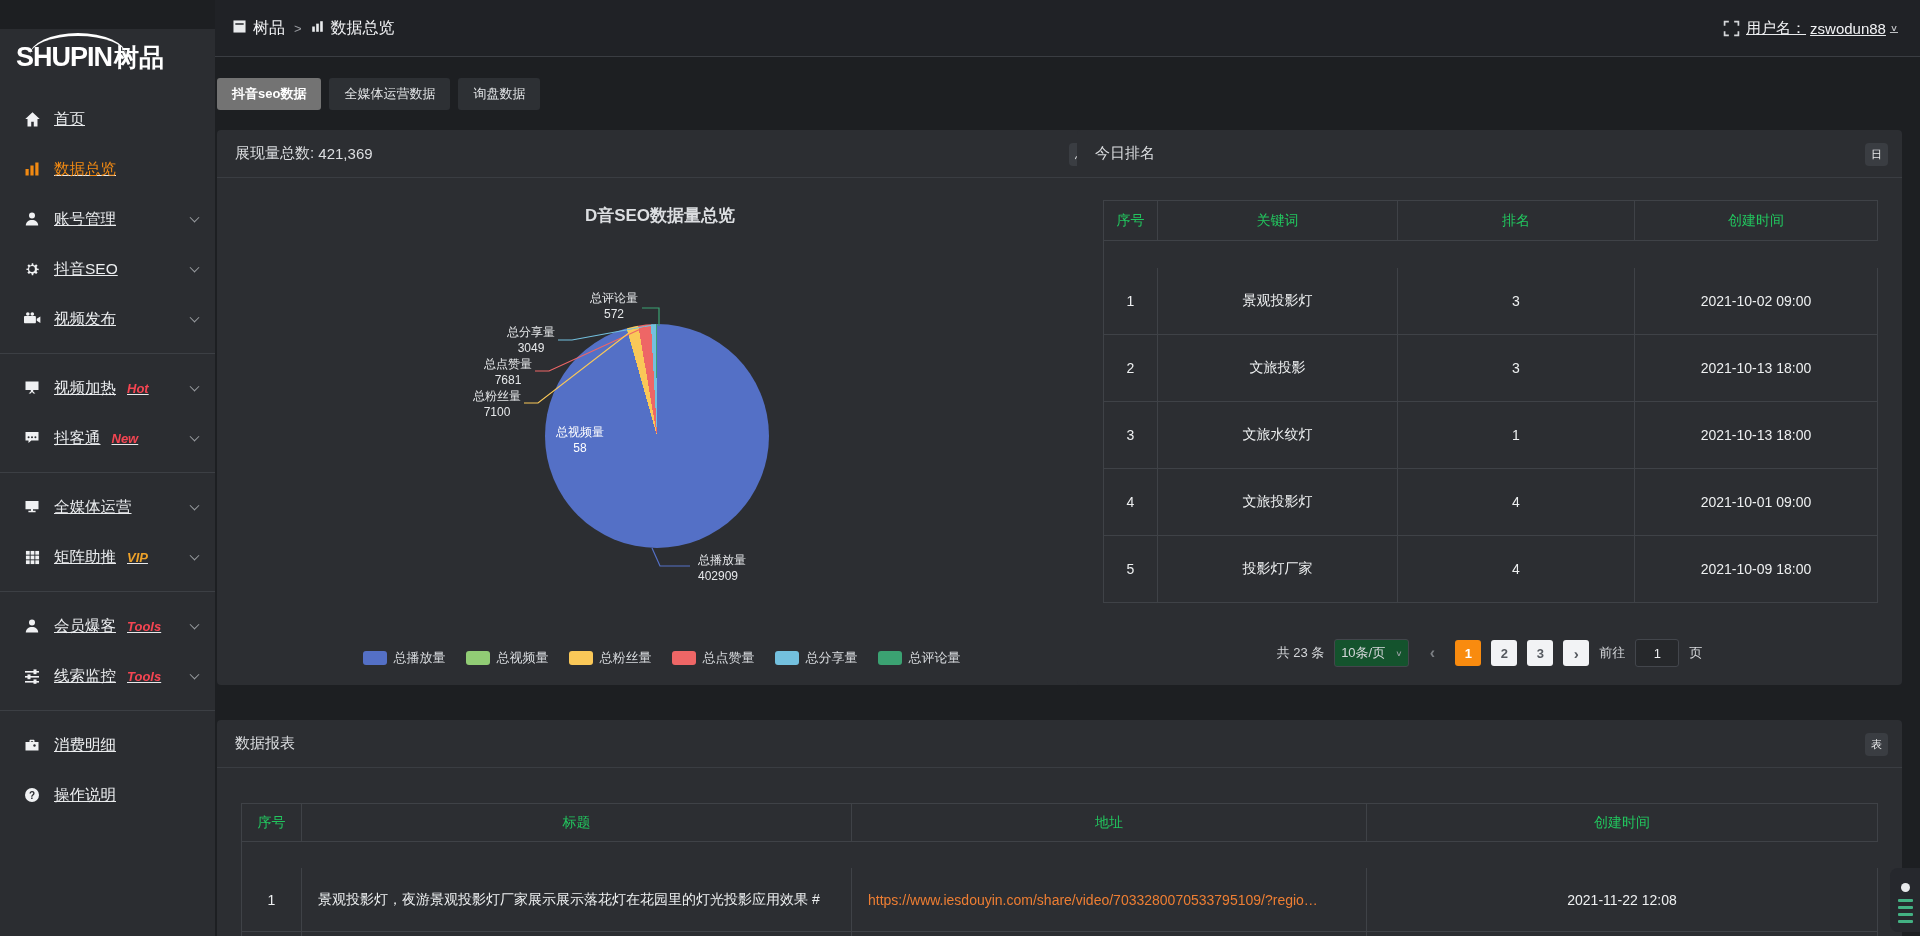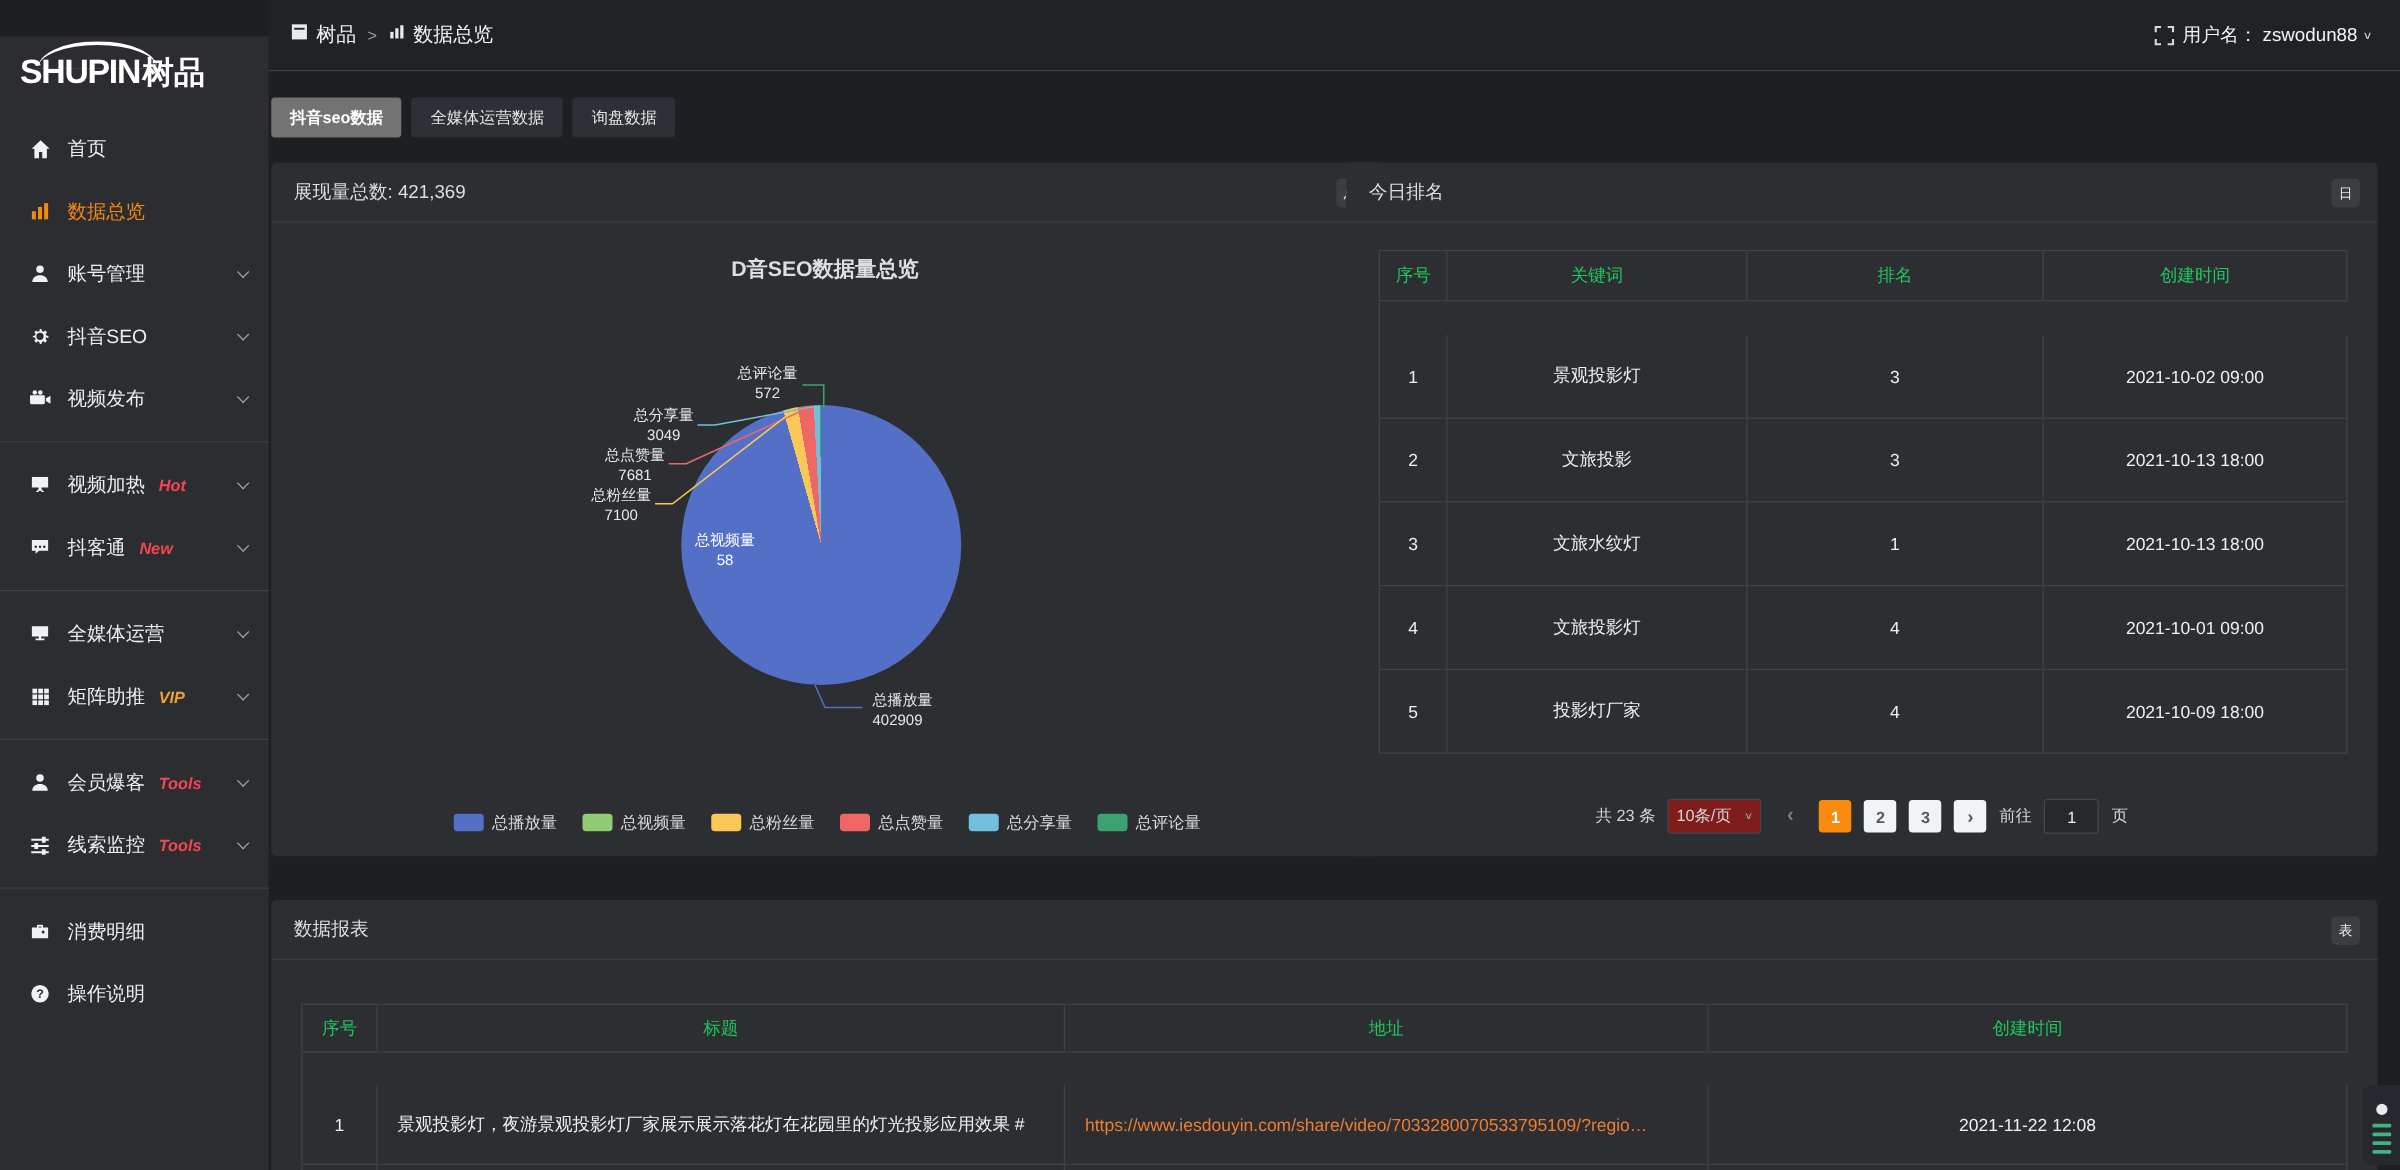--- a/index.html
+++ b/index.html
@@ -5,33 +5,33 @@
   * { margin:0; padding:0; box-sizing:border-box; }
   html,body { width:1920px; height:936px; overflow:hidden; }
   body { font-family:"Liberation Sans","DejaVu Sans",sans-serif; background:#1d1f22; color:#e8eaec; position:relative; }
 
   
   .header { position:absolute; left:215px; top:0; right:0; height:57px; background:#202226;
             border-bottom:1px solid #3a3d42; display:flex; align-items:center; }
   .breadcrumb { display:flex; align-items:center; gap:9px; margin-left:18px; font-size:16px; color:#f2f3f5; }
   .crumb { display:flex; align-items:center; gap:7px; cursor:pointer; }
   .crumb-sep { color:#9a9da2; font-size:13px; }
-  .header-right { margin-left:auto; display:flex; align-items:center; gap:6px; margin-right:22px; font-size:15px; }
+  .header-right { margin-left:auto; display:flex; align-items:center; gap:6px; margin-right:22px; font-size:15px;text-decoration:underline; }
   .fullscreen { cursor:pointer; display:flex; }
   .user { display:flex; align-items:center; gap:4px; cursor:pointer; color:#f2f3f5; }
   .user .caret { font-size:11px; color:#c7c9cc; transform:scaleY(.8); }
 
   
   .sidebar { position:absolute; left:0; top:0; width:215px; height:936px; background:#2b2d31; z-index:3;margin-top:29px; }
   .logo { height:57px; display:flex; align-items:center; padding-left:16px; position:relative; }
   .logo-en { font-size:27px; font-weight:bold; color:#fff; letter-spacing:-1px; }
   .logo-cn { font-size:25px; font-weight:bold; color:#fff; margin-left:2px; }
   .logo-arc { position:absolute; left:30px; top:4px; width:96px; height:22px;
               border-top:3px solid #fff; border-radius:50%/100% 100% 0 0; }
-  .nav { padding-top:8px; }
+  .nav { padding-top:8px;text-decoration:underline; }
   .nav-item { height:50px; display:flex; align-items:center; padding-left:23px; cursor:pointer;
               color:#eceef0; font-size:15.5px; position:relative; }
   .nav-item .nicon { width:18px; display:flex; justify-content:center; margin-right:13px; }
   .nav-item .nicon svg { fill:#f0f1f3; }
   .nav-item.active { color:#f28a12; }
   .nav-item.active .nicon svg { fill:#f28a12; }
   .nav-badge { font-style:italic; font-weight:bold; font-size:13px; margin-left:11px; }
   .nav-badge.red { color:#f54552; }
   .nav-badge.gold { color:#efa32a; }
   .chev { position:absolute; right:17px; top:50%; width:7px; height:7px;
@@ -87,21 +87,21 @@
                   grid-auto-rows:64px; }
   .report-table .hrow { height:38px; }
   .dtable .hrow { display:contents; }
   .rank-table > .hrow > .dcell { height:40px; }
   .report-table > .hrow > .dcell { height:38px; }
   .url-link { color:#ee7e33; cursor:pointer; text-decoration:none; overflow:hidden; white-space:nowrap; }
 
   
   .pagination { position:absolute; left:0; right:0; bottom:18px; display:flex; justify-content:center;
                 align-items:center; gap:10px; font-size:13px; color:#d5d7da; }
-  .page-size { width:75px; height:28px; background:#7f1d1d; border:1px solid #43464c; border-radius:3px;
+  .page-size { width:75px; height:28px; background:#14532d; border:1px solid #43464c; border-radius:3px;
                display:flex; align-items:center; justify-content:center; gap:10px; cursor:pointer; }
   .page-size .caret { font-size:10px; color:#9a9da2; transform:scaleY(.8); }
   .page-arrow { width:26px; height:26px; display:flex; align-items:center; justify-content:center;
                 color:#7d8085; font-size:16px; font-weight:bold; cursor:pointer; }
   .page-btn { min-width:26px; height:26px; border-radius:3px; background:#f2f3f5; color:#55595f;
               font-weight:bold; display:flex; align-items:center; justify-content:center; cursor:pointer; }
   .page-btn.active { background:#f98b0f; color:#fff; }
   .page-btn.arrow { font-size:15px; }
   .goto-input { width:44px; height:28px; background:#26282b; border:1px solid #43464c; border-radius:3px;
                 color:#eceef0; text-align:center; display:flex; align-items:center; justify-content:center; }

